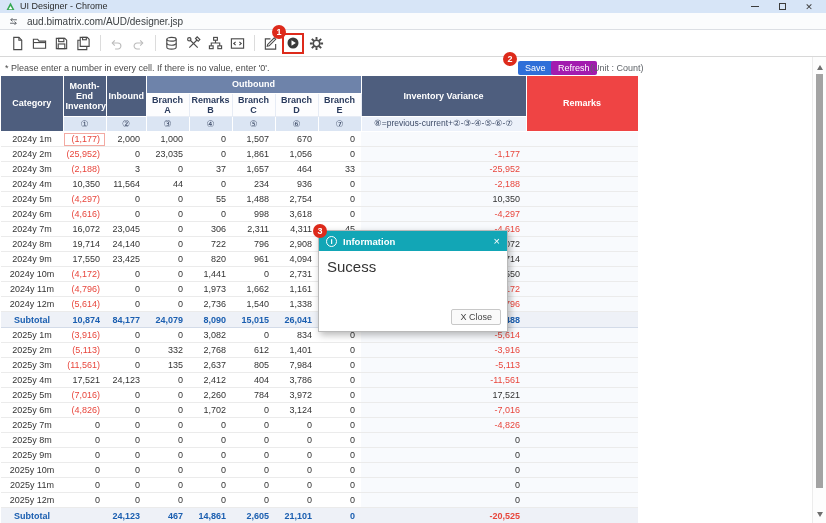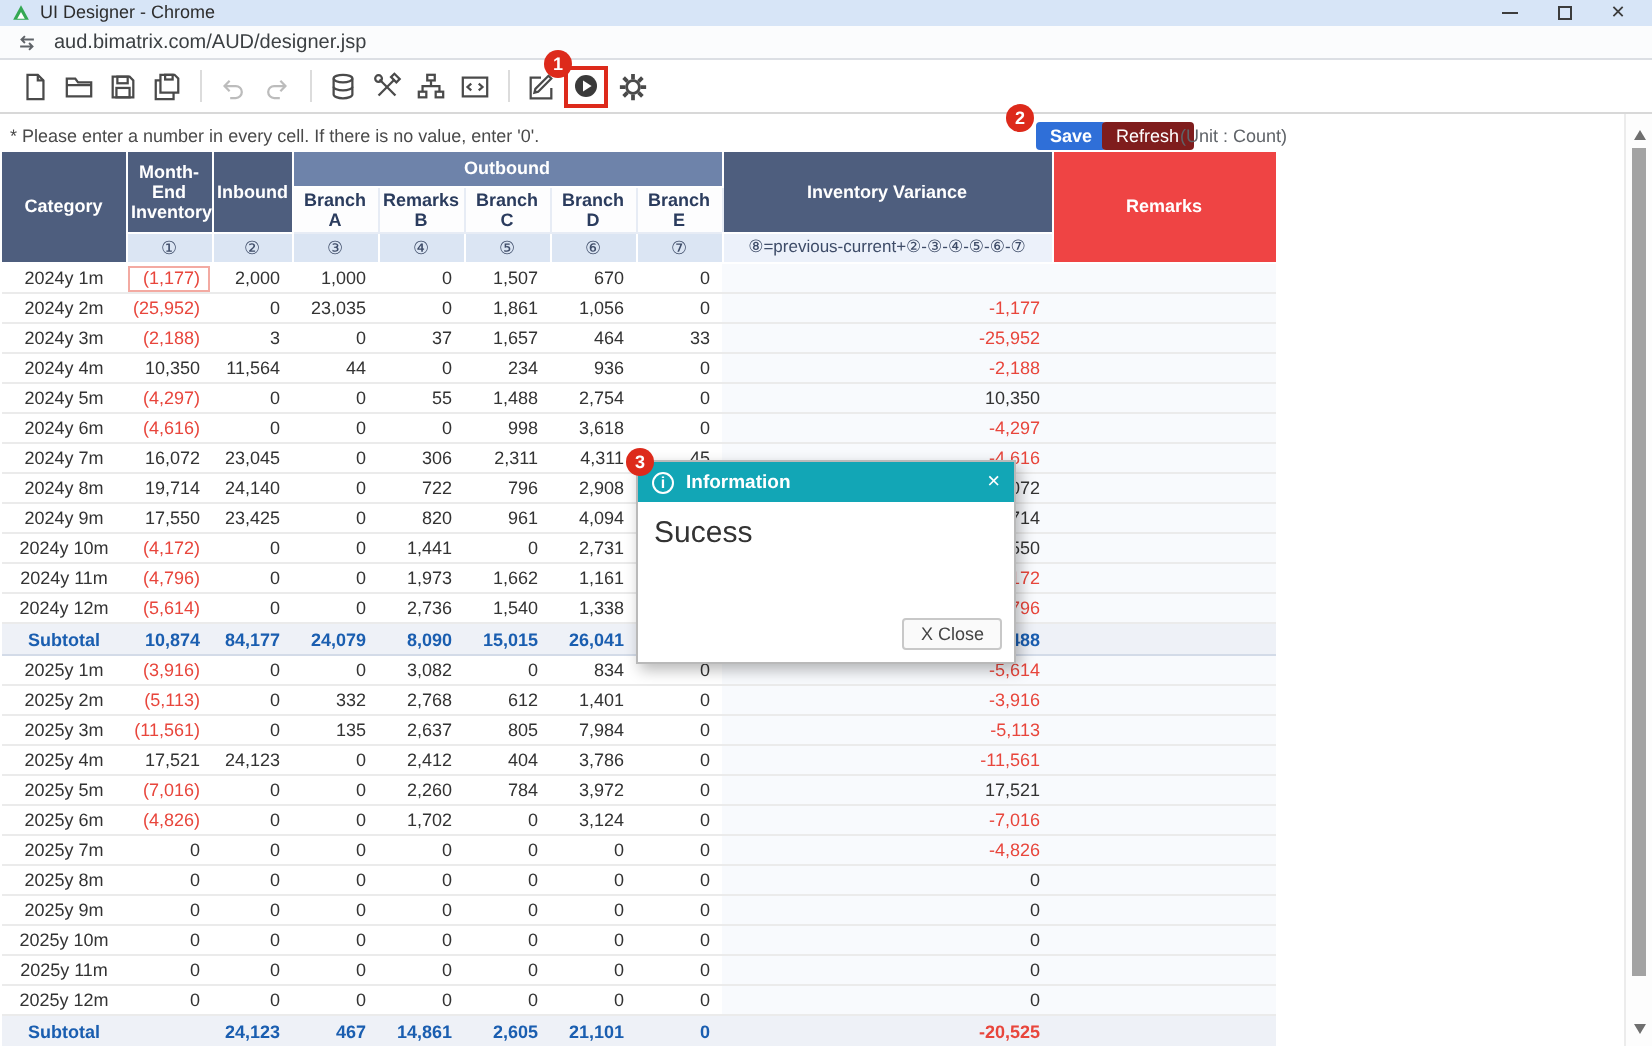--- a/index.html
+++ b/index.html
@@ -38,22 +38,22 @@
     color:#fff; font-size:9px; font-weight:bold; display:flex; align-items:center;
     justify-content:center; z-index:20; }
   .badge.b1 { left:-12px; top:-10px; }
   .badge.b2 { left:503px; top:52px; }
   .badge.b3 { left:-6px; top:-7px; }
 
   
   .note { position:absolute; left:5px; top:63px; font-size:9px; color:#4a4a4a; }
   .btn { position:absolute; top:61px; height:14px; font-size:9px; color:#fff; border:none;
     border-radius:2px; padding:0 7px; line-height:14px; cursor:default; }
-  .btn-save { left:518px; background:#2f6fd8;font-weight:bold; }
-  .btn-refresh { left:551px; background:#7f1d1d; }
+  .btn-save { left:518px; background:#2f6fd8; }
+  .btn-refresh { left:551px; background:#a21caf; }
   .unit { position:absolute; left:590px; top:63px; font-size:9px; color:#5f6368; }
 
   
   table.grid { position:absolute; left:1px; top:76px; width:637px; border-collapse:collapse;
     table-layout:fixed; font-size:9px; }
   .grid th { font-weight:bold; border-right:1px solid #fff; border-bottom:1px solid #fff;
     line-height:1.15; padding:1px 2px; }
   .grid th.dark { background:#4e5e7e; color:#fff; }
   .grid th.mid { background:#6e83aa; color:#fff; height:17px; }
   .grid th.remarksh { background:#ef4444; color:#fff; }

